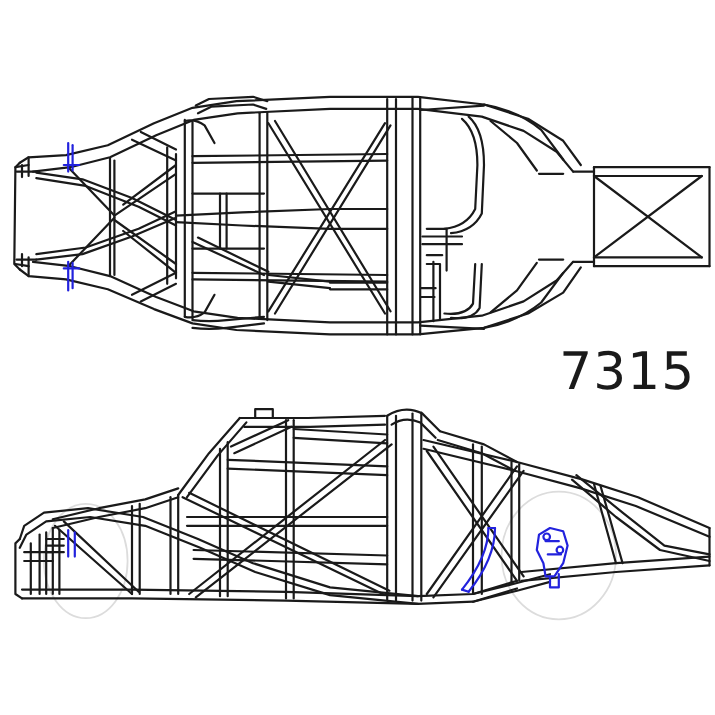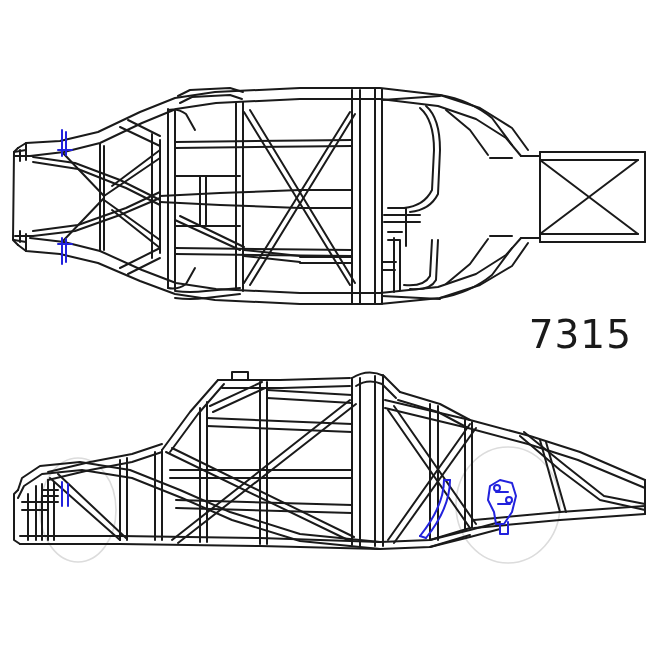--- a/index.html
+++ b/index.html
@@ -24,21 +24,21 @@
     left: 0;
     top: 0;
     width: 650px;
     height: 650px;
     display: block;
   }
   .part-number {
     position: absolute;
     right: 18px;
     top: 315px;
-    font-size: 39px;
+    font-size: 47px;
     font-weight: 400;
     letter-spacing: 1px;
     color: #1a1a1a;
     font-family: "DejaVu Sans", sans-serif;
     line-height: 1;
     user-select: none;
   }
 </style>
 </head>
 <body>

